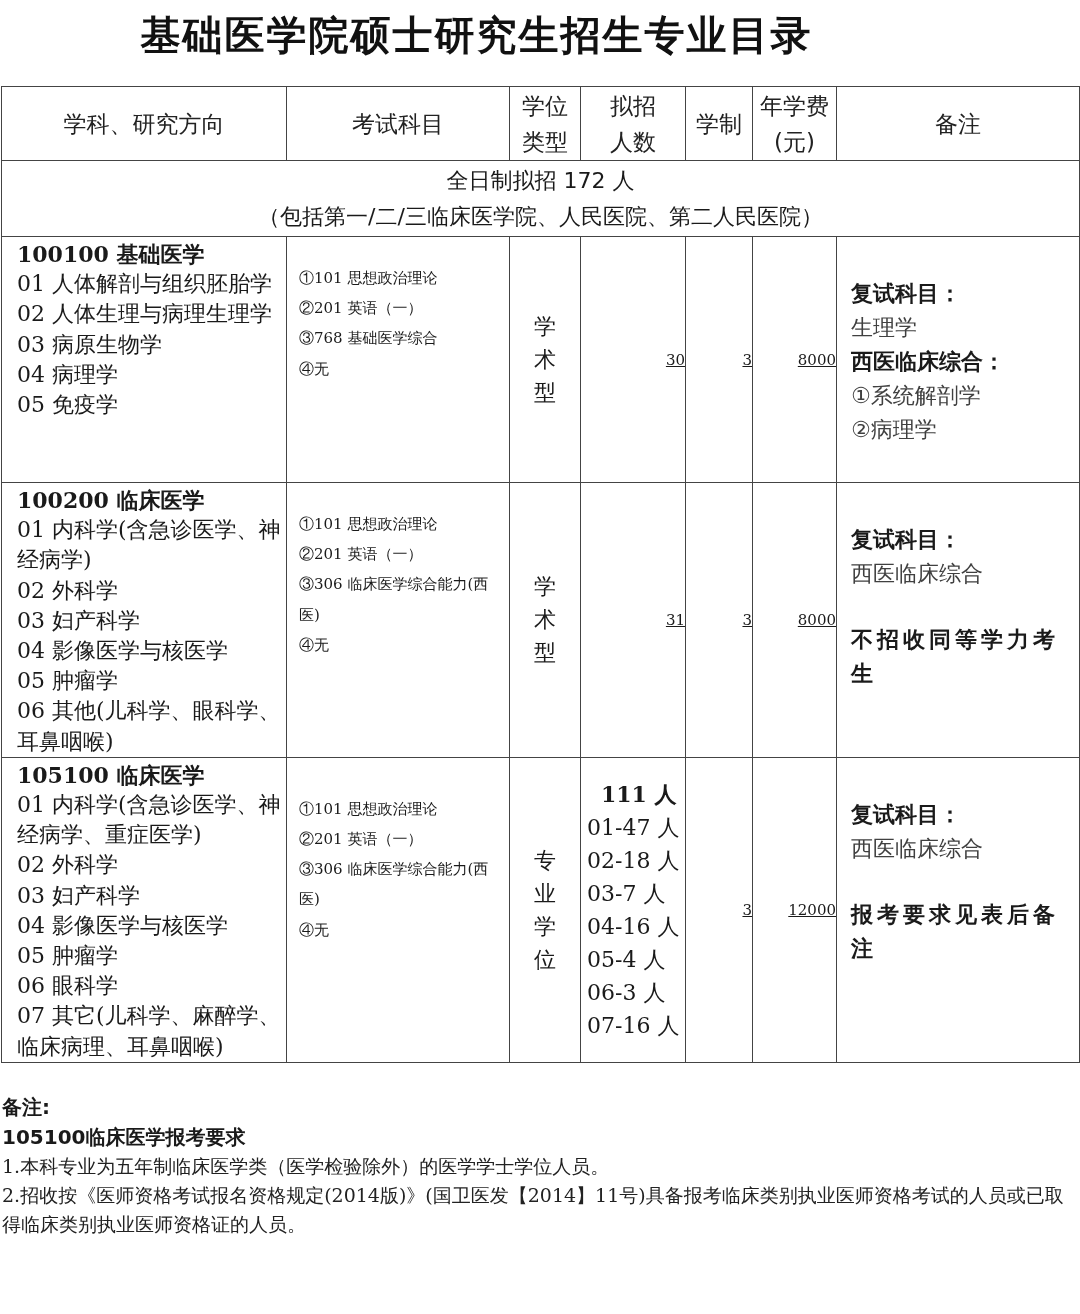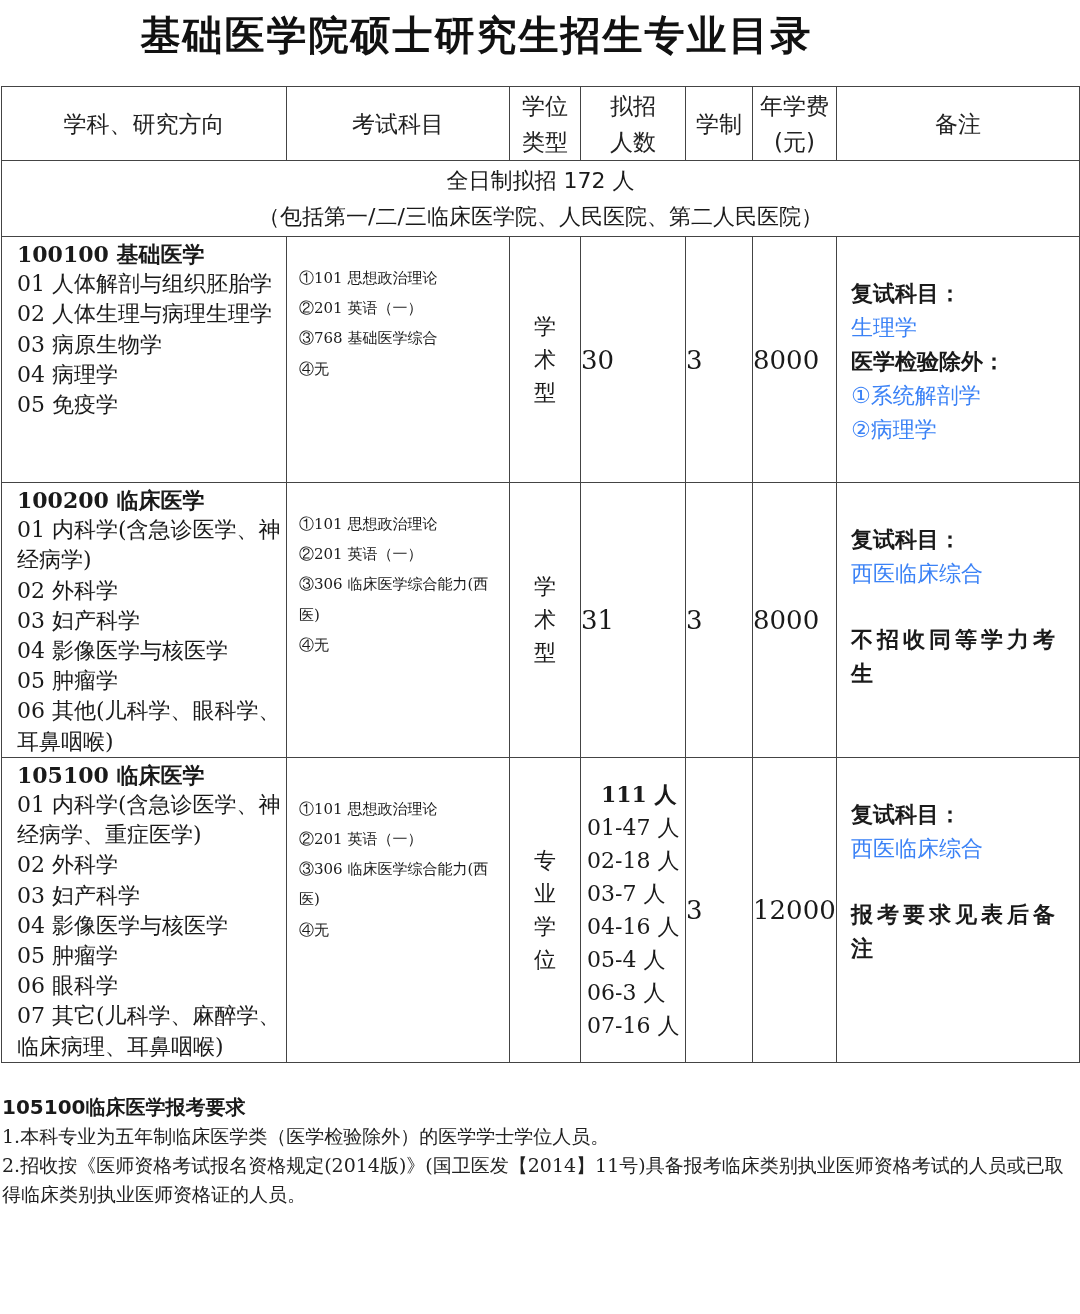--- a/index.html
+++ b/index.html
@@ -26,27 +26,27 @@
   tr.section td { text-align: center; font-family: "DejaVu Sans", sans-serif; font-size: 22px; line-height: 36px; }
   tr.r1 { height: 246px; }
   tr.r2 { height: 273px; }
   tr.r3 { height: 303px; }
   .dir { vertical-align: top !important; padding: 2px 0 0 15px !important; font-size: 22px; line-height: 30.2px; }
   .dir .code { font-weight: bold; }
   .exam { padding-left: 12px !important; font-size: 15px; line-height: 30.2px; vertical-align: top !important; }
   .exam .inner { margin-top: 26px; }
   .vert { text-align: center; font-size: 22px; line-height: 33px; }
   .vert span { display: block; }
-  .center { text-align: left; font-size: 26px; }
+  .center { text-align: right; font-size: 15px; text-decoration: underline; }
   .quota { font-size: 22px; line-height: 33px; padding-left: 6px !important; margin-top: 9px; }
   .quota .total { font-weight: bold; padding-left: 14px; }
   .notes { padding-left: 14px !important; font-size: 22px; line-height: 34px; vertical-align: top !important; }
   .notes .inner { margin-top: 40px; }
   .sans-b { font-family: "DejaVu Sans", sans-serif; font-weight: bold; }
-  .sans { font-family: "DejaVu Sans", sans-serif; color: #3b82f6; }
+  .sans { font-family: "DejaVu Sans", sans-serif; color: #404040; }
   .spaced { letter-spacing: 4px; }
   .footer { position: absolute; left: 2px; top: 1092px; width: 1076px; }
   .footer .label { font-family: "DejaVu Sans", sans-serif; font-weight: bold; font-size: 20px; line-height: 30px; }
   .footer .item { font-size: 19px; line-height: 29px; color: #222; }
 </style>
 </head>
 <body>
 
 <div class="title">基础医学院硕士研究生招生专业目录</div>
 
@@ -108,21 +108,21 @@
           <span>术</span>
           <span>型</span>
     </td>
     <td class="center">30</td>
     <td class="center">3</td>
     <td class="center">8000</td>
     <td class="notes">
           <div class="inner">
       <div class="sans-b">复试科目：</div>
       <div class="sans">生理学</div>
-      <div class="sans-b">医学检验除外：</div>
+      <div class="sans-b">西医临床综合：</div>
       <div class="sans">①系统解剖学</div>
       <div class="sans">②病理学</div>
     </div>
         </td>
   </tr>
 
   <tr class="r2">
     <td class="dir">
       <div class="code">100200 临床医学</div>
       <div>01 内科学(含急诊医学、神经病学)</div>
@@ -201,16 +201,17 @@
       <div class="sans">西医临床综合</div>
       <div style="height:32px"></div>
       <div class="sans-b spaced">报考要求见表后备注</div>
     </div>
         </td>
   </tr>
 </tbody>
   </table>
 
 <div class="footer">
+  <div class="label">备注:</div>
   <div class="label">105100临床医学报考要求</div>
   <div class="item">1.本科专业为五年制临床医学类（医学检验除外）的医学学士学位人员。</div>
   <div class="item">2.招收按《医师资格考试报名资格规定(2014版)》(国卫医发【2014】11号)具备报考临床类别执业医师资格考试的人员或已取得临床类别执业医师资格证的人员。</div>
 </div>
 
 </body></html>

